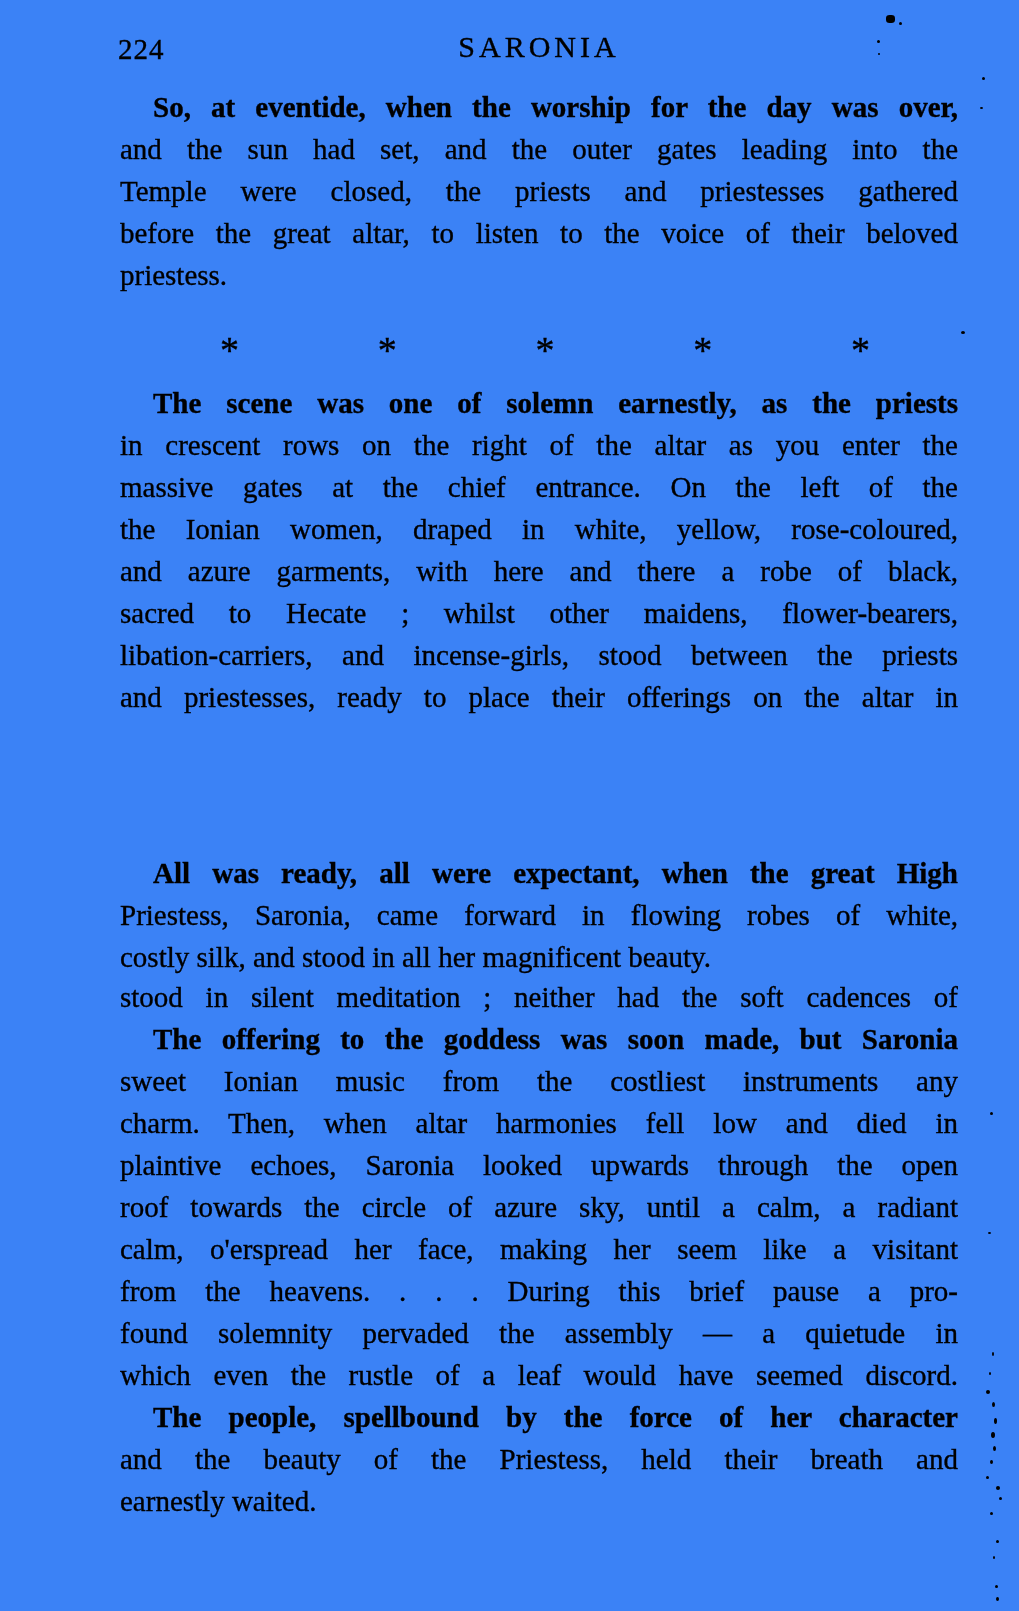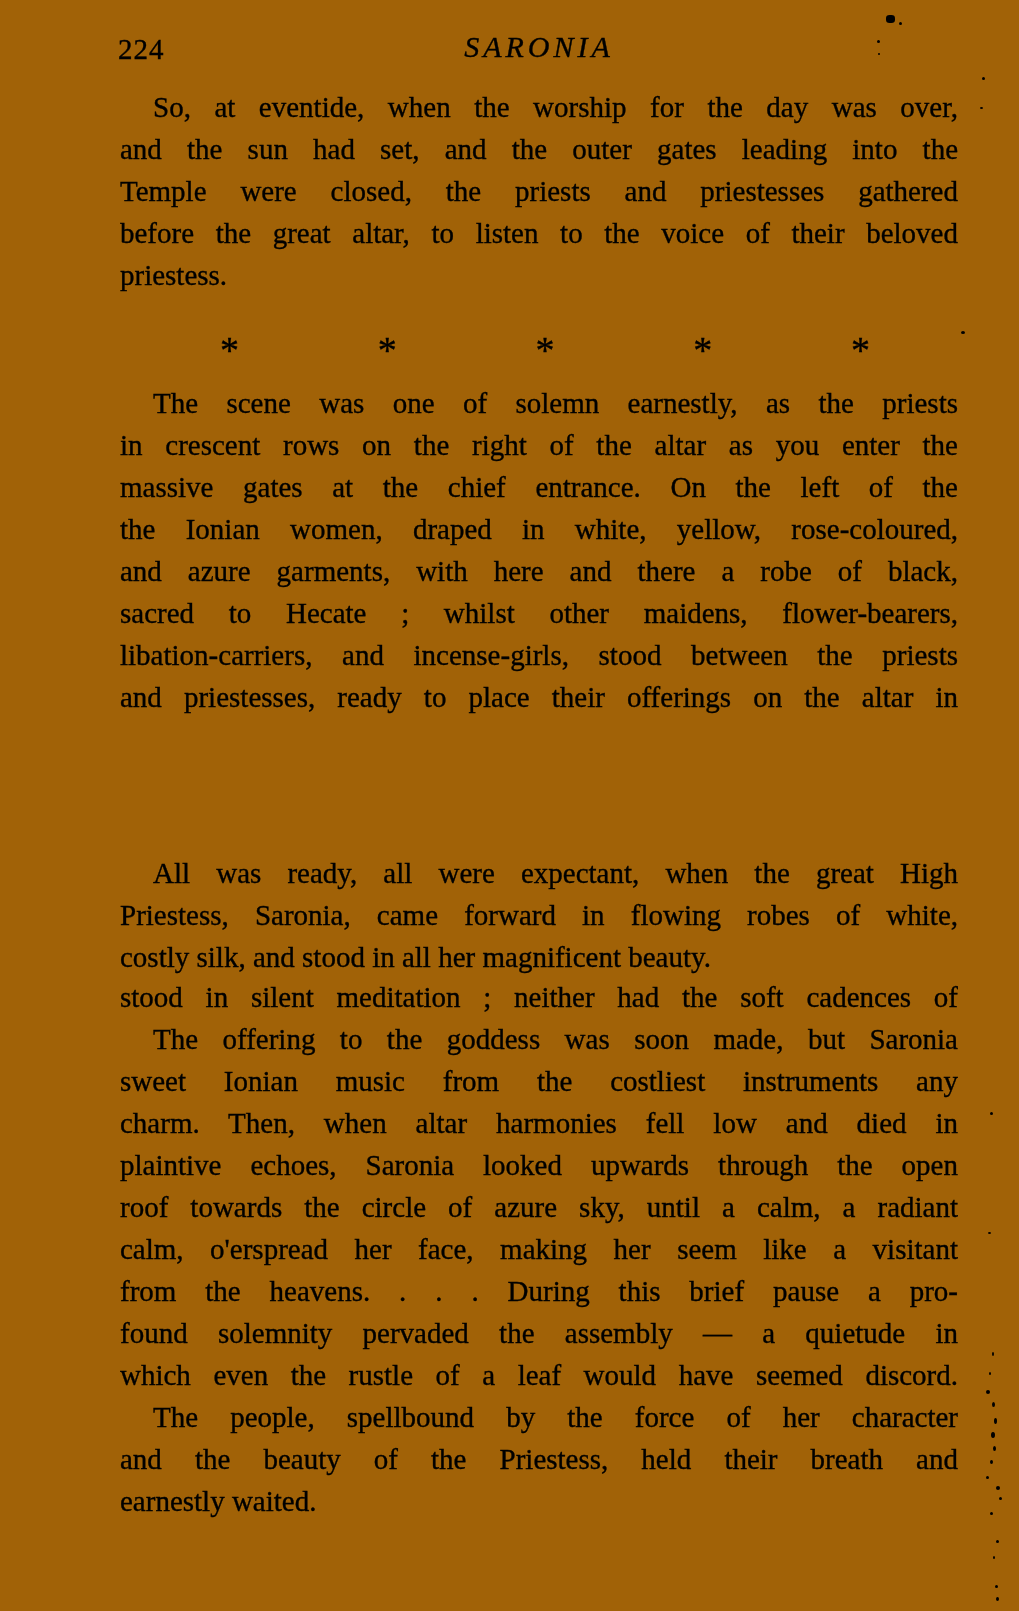--- a/index.html
+++ b/index.html
@@ -1,57 +1,56 @@
 <!DOCTYPE html>
 <html><head>
 <meta charset="utf-8">
 <style>
   html, body { margin: 0; padding: 0; background: #e8e8e8; }
   .page {
     position: relative;
     width: 1019px;
     height: 1611px;
-    background: #a16207;
+    background: #3b82f6;
     font-family: "Liberation Serif", "DejaVu Serif", serif;
     color: #000000;
     overflow: hidden;
     -webkit-text-stroke: 0.35px #000;
   }
   .pagenum {
     position: absolute;
     left: 118px;
     top: 33px;
     font-size: 29px;
     letter-spacing: 1px;
   }
   .running-head {
     position: absolute;
     left: 120px;
     width: 838px;
     top: 30px;
     text-align: center;
-    font-style: italic;
     font-size: 30px;
     letter-spacing: 4px;
   }
   .para {
     position: absolute;
     left: 120px;
     width: 838px;
     font-size: 29px;
     line-height: 42px;
   }
   .para .line {
     height: 42px;
     overflow: hidden;
     text-align: justify;
     text-align-last: justify;
     white-space: normal;
   }
-  .para .line.indent { text-indent: 33px; }
+  .para .line.indent { text-indent: 33px; font-weight: bold; }
   .para .line.endline { text-align-last: left; }
   #para1 { top: 86px; }
   #para2 { top: 382px; }
   #para3 { top: 852px; }
   #para4 { top: 976px; }
   #para5 { top: 1396px; }
   .separator {
     position: absolute;
     left: 120px;
     top: 330px;

